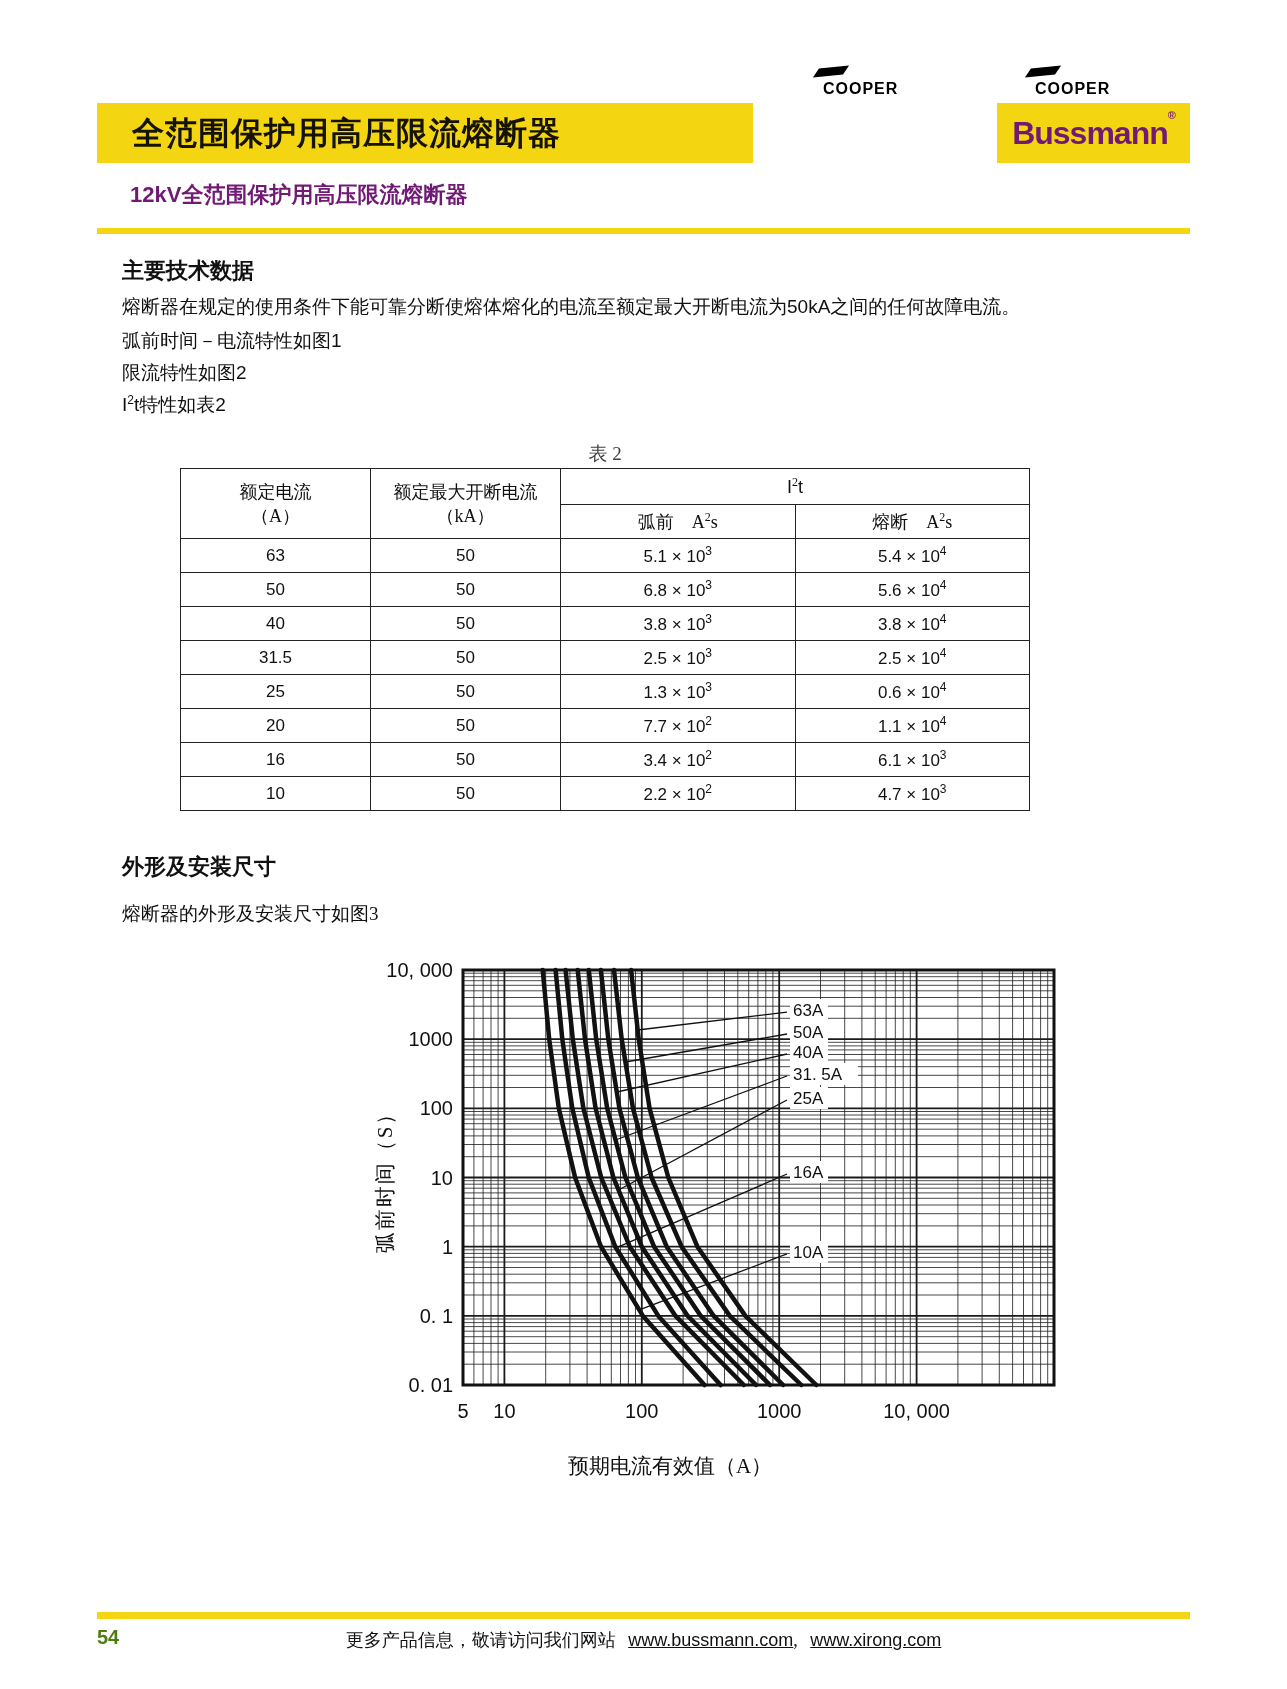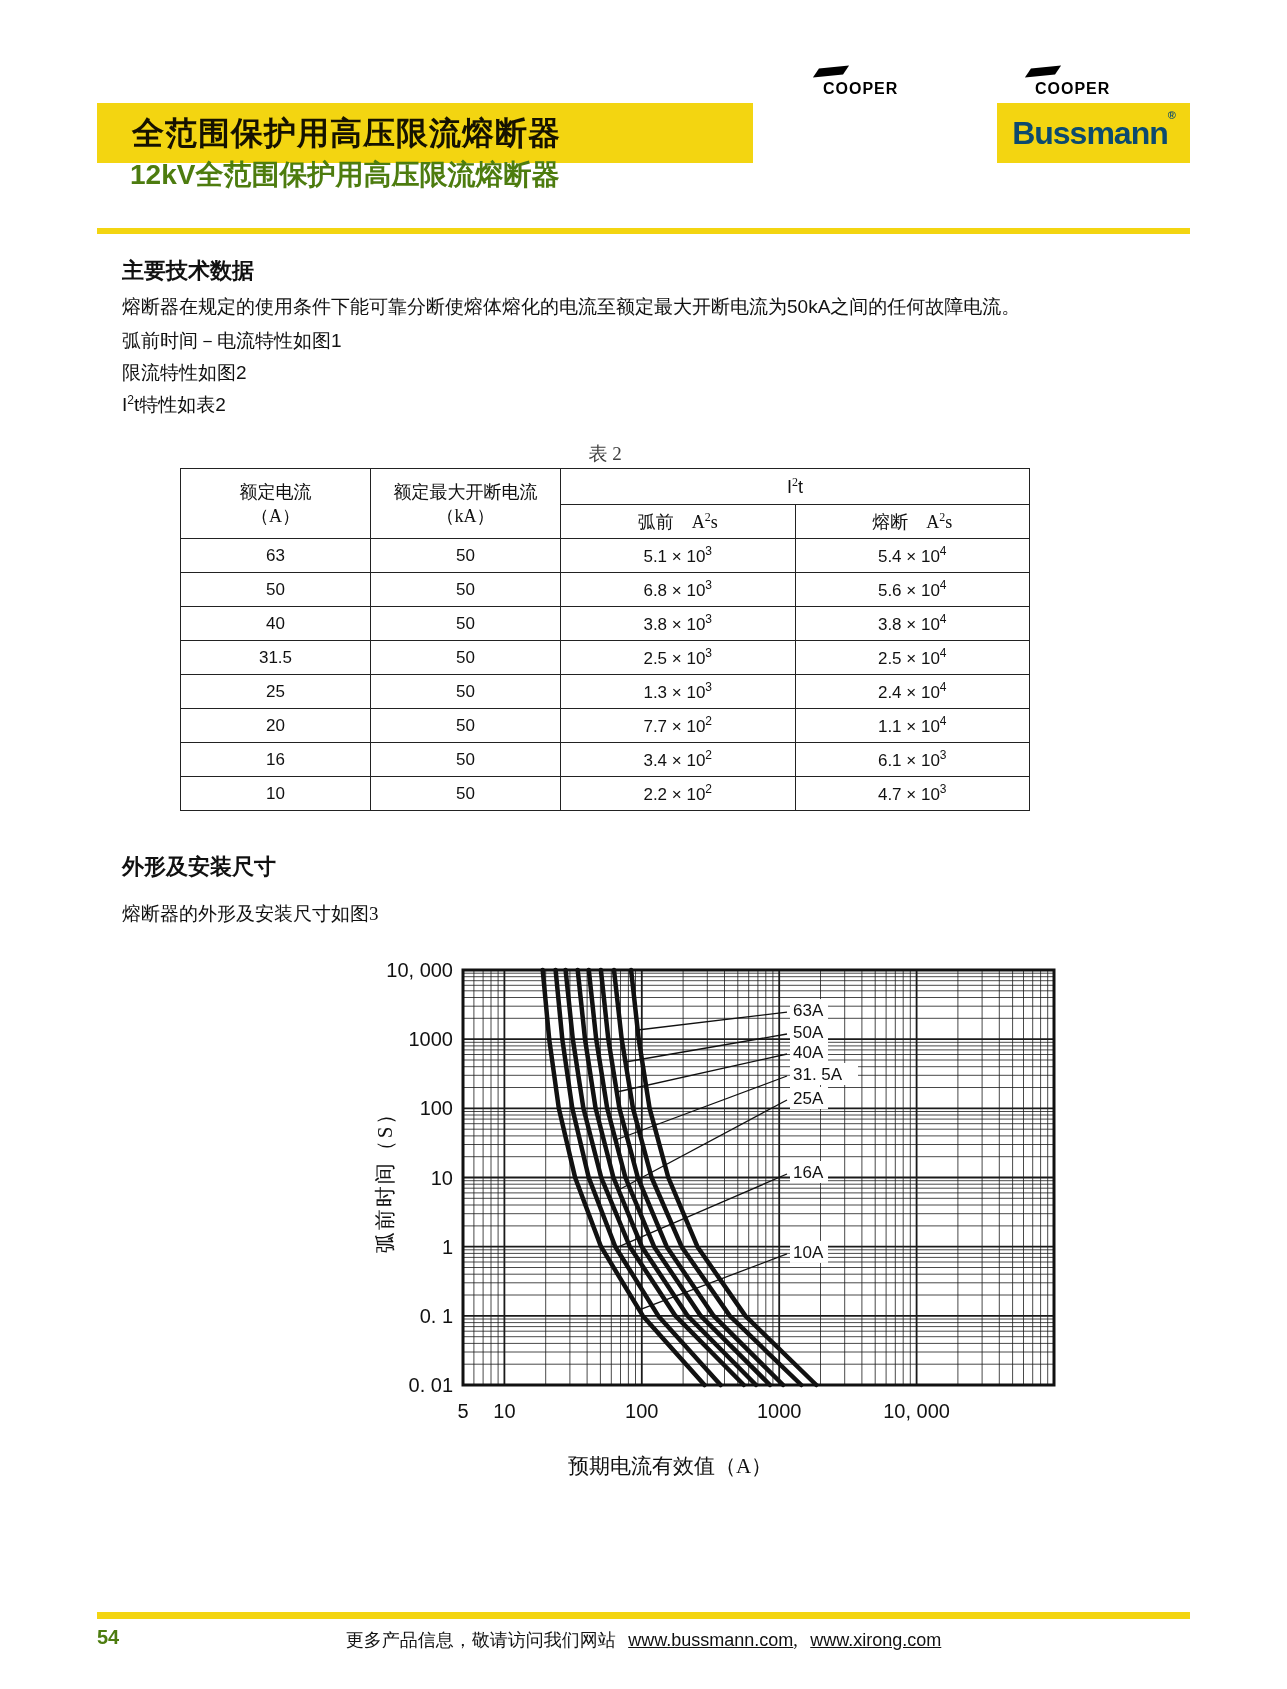--- a/index.html
+++ b/index.html
@@ -18,23 +18,23 @@
   .cooper{position:absolute;height:30px;width:120px;}
   .cooper-1{left:779px;top:68px;}
   .cooper-2{left:991px;top:68px;}
   .cooper-word{position:absolute;left:4px;top:12px;font-size:16px;font-weight:700;
                letter-spacing:1px;color:#000;margin-left:40px;}
   .cooper-flag{position:absolute;left:38px;top:-1px;width:28px;height:9px;background:#000;
                transform:skewX(-38deg) rotate(-6deg);}
   .xirong-text{font-weight:900;color:#000;white-space:nowrap;}
   .xirong-cjk{font-size:27px;}
   .xirong-xr{font-size:38px;font-style:italic;letter-spacing:-4px;padding:0 3px;}
-  .bussmann-text{font-size:32px;font-weight:900;color:#0c4a6e;letter-spacing:-1px;}
+  .bussmann-text{font-size:32px;font-weight:900;color:#701a75;letter-spacing:-1px;}
   .reg{font-size:11px;vertical-align:top;position:relative;top:-6px;font-weight:bold;}
-  .page-title{position:absolute;left:130px;top:156px;font-size:28px;font-weight:bold;color:#4d7c0f;}
+  .page-title{position:absolute;left:130px;top:180px;font-size:22px;font-weight:bold;color:#701a75;}
   .rule{position:absolute;left:97px;width:1093px;height:6px;background:#F3D511;}
   .rule-title{top:228px;}
   .rule-footer{top:1612px;height:7px;}
 
   
   .sec-heading{position:absolute;left:122px;font-size:22px;font-weight:bold;color:#111;}
   .body-line{position:absolute;left:122px;font-size:19px;color:#111;}
   .serif{font-family:"Liberation Serif",serif;}
   sup{font-size:12px;}
 
@@ -126,21 +126,21 @@
     <tr>
           <td>31.5</td>
           <td>50</td>
           <td><span>2.5 × 10</span><sup>3</sup></td>
           <td><span>2.5 × 10</span><sup>4</sup></td>
         </tr>
     <tr>
           <td>25</td>
           <td>50</td>
           <td><span>1.3 × 10</span><sup>3</sup></td>
-          <td><span>2.4 × 10</span><sup>4</sup></td>
+          <td><span>0.6 × 10</span><sup>4</sup></td>
         </tr>
     <tr>
           <td>20</td>
           <td>50</td>
           <td><span>7.7 × 10</span><sup>2</sup></td>
           <td><span>1.1 × 10</span><sup>4</sup></td>
         </tr>
     <tr>
           <td>16</td>
           <td>50</td>

